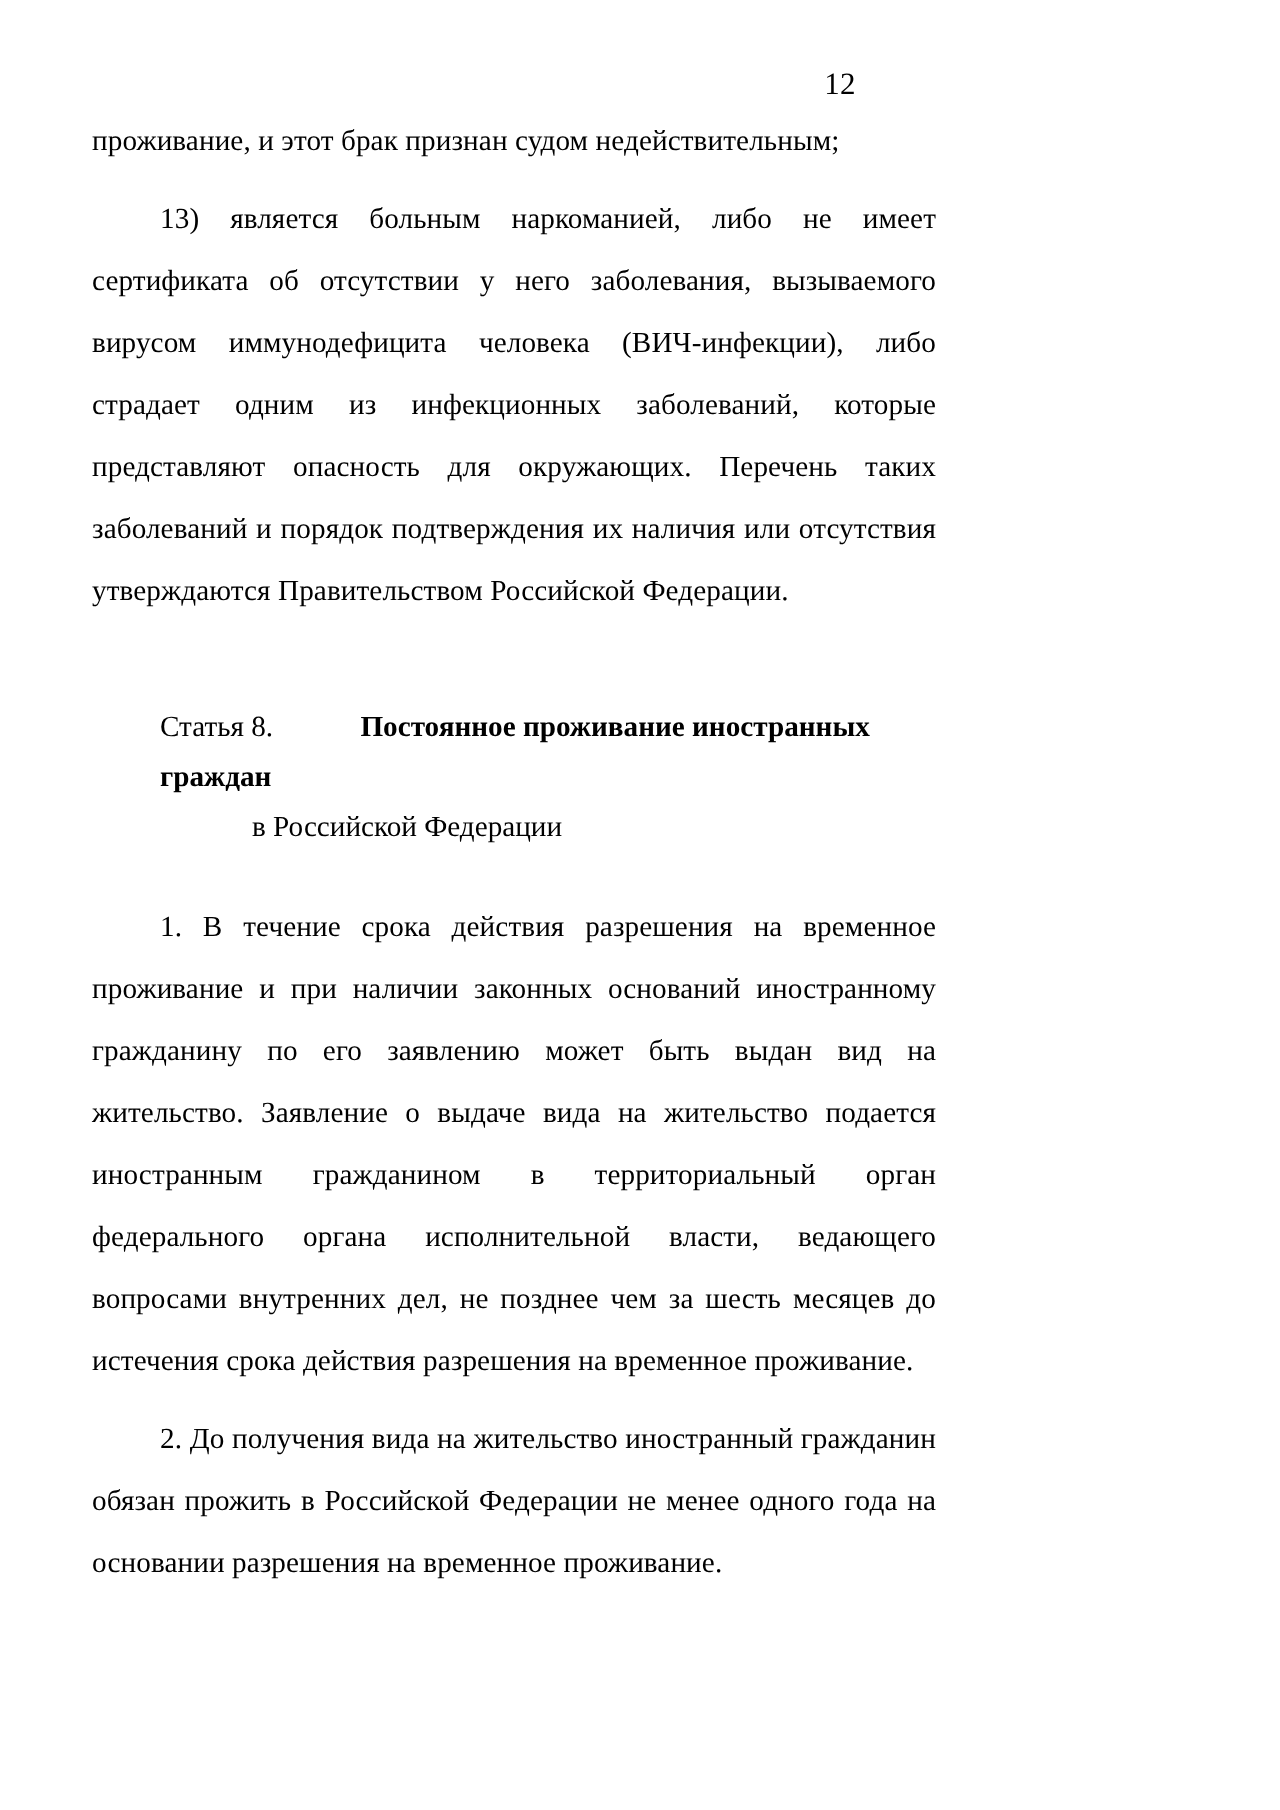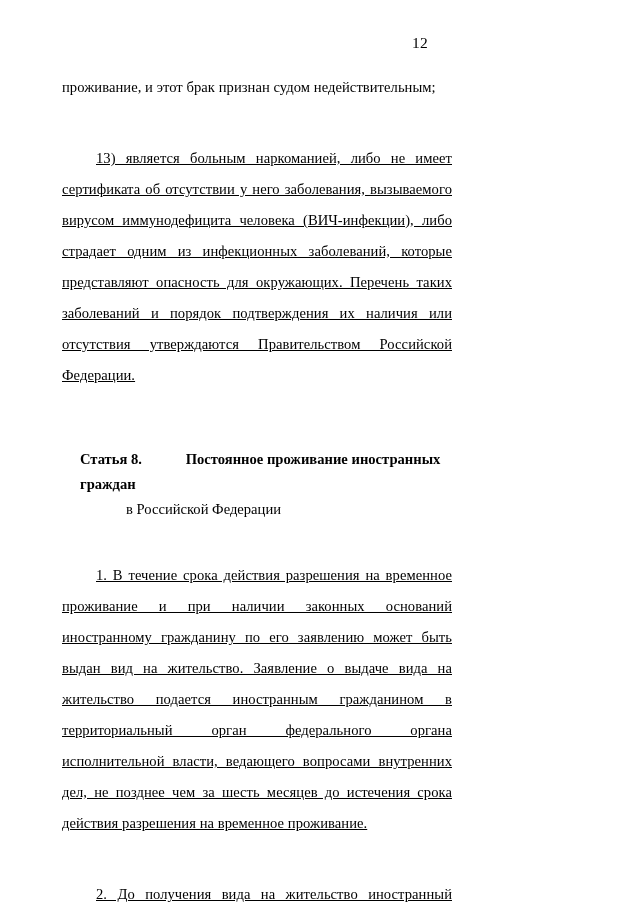--- a/index.html
+++ b/index.html
@@ -30,46 +30,45 @@
     font-size: 15.5px;
     letter-spacing: 0.2px;
   }
   .body-text {
     position: absolute;
     top: 56px;
     left: 46px;
     right: 44px;
   }
   p {
-    margin: 16px;
+    margin: 0;
     font-size: 14.6px;
     line-height: 31px;
     text-align: justify;
     text-justify: inter-word;
     letter-spacing: 0.05px;
   }
   p.cont {
     text-indent: 0;
   }
   p.indent {
     text-indent: 34px;
-    text-decoration: underline;
   }
   .gap-small { height: 8px; }
   .gap-heading { height: 40px; }
   .gap-after-heading { height: 22px; }
 
   .heading {
     margin: 0;
     font-size: 14.6px;
     line-height: 25px;
     padding-left: 34px;
   }
   .heading .label {
-    font-weight: bold;
+    font-weight: normal;
     margin-top: 48px;
   }
   .heading .title {
     font-weight: bold;
     margin-left: 40px;
   }
   .heading .line2 {
     display: block;
     font-weight: normal;
     padding-left: 46px;

